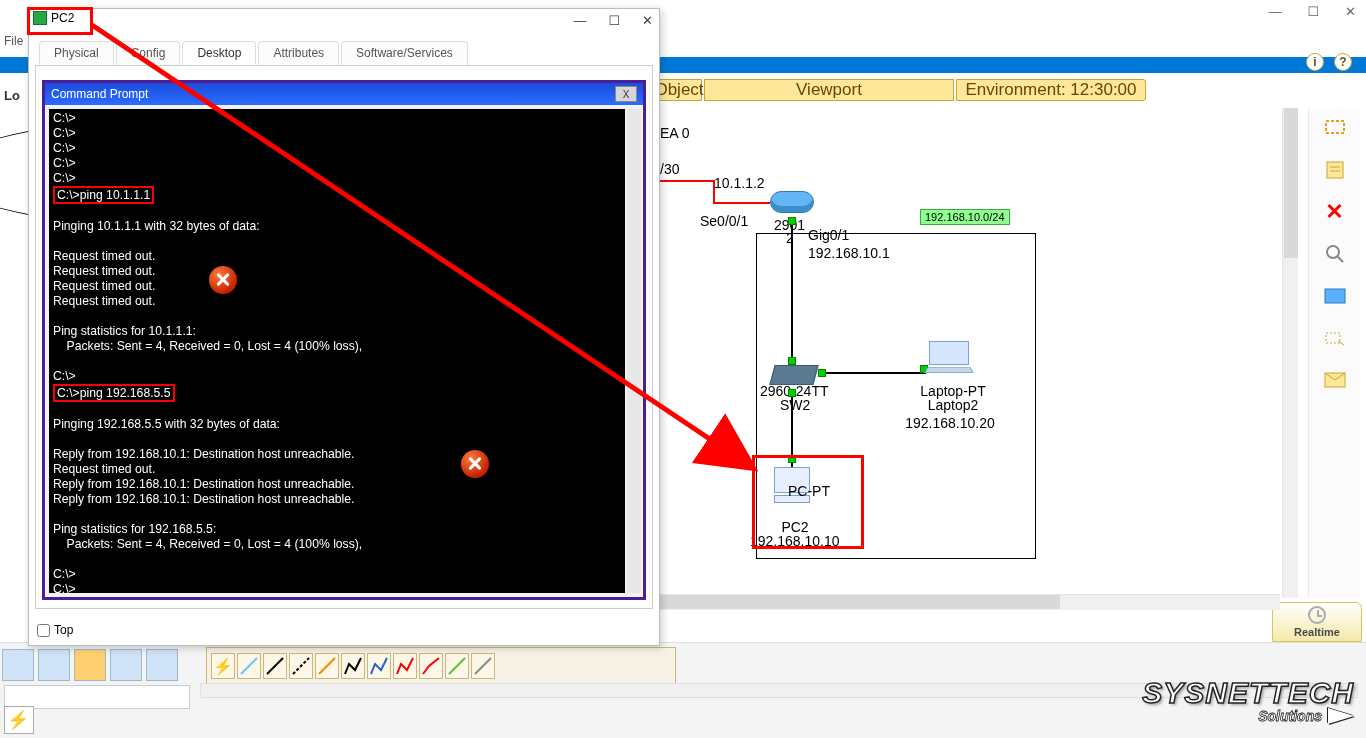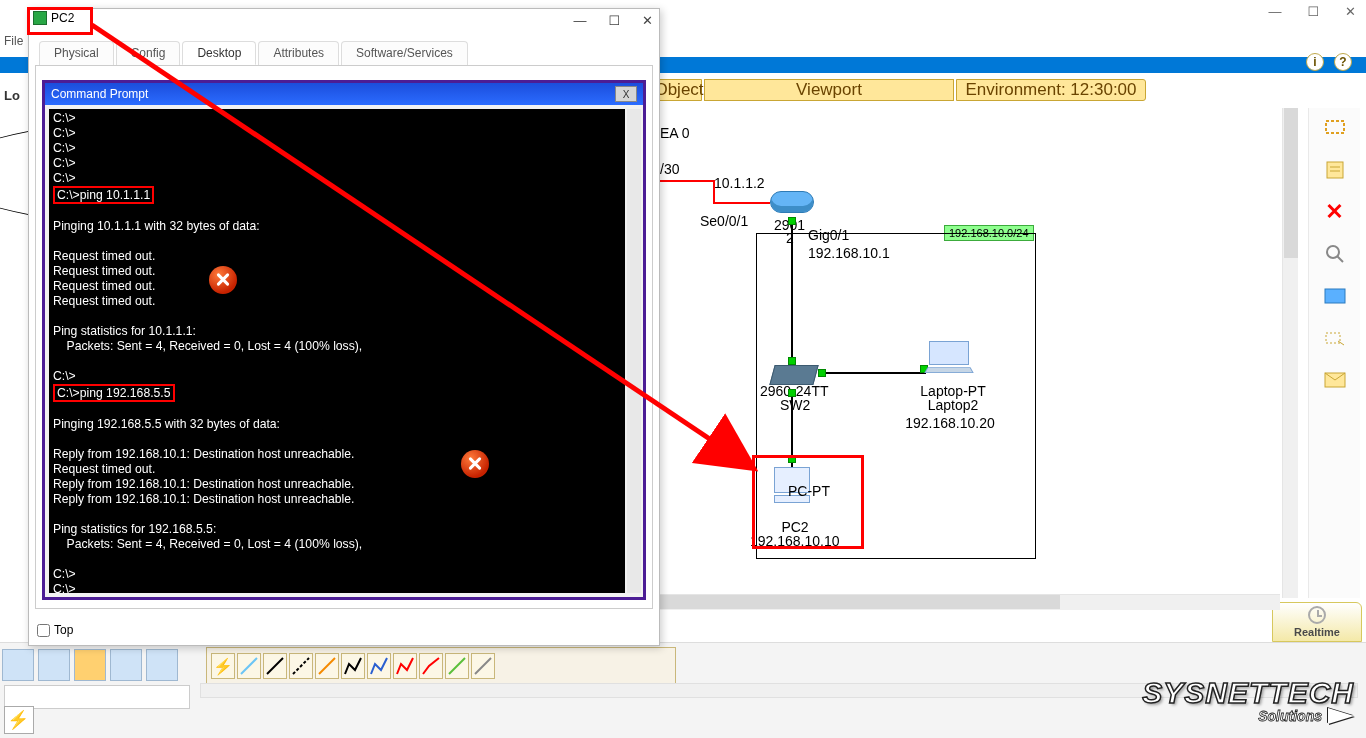--- a/index.html
+++ b/index.html
@@ -146,21 +146,21 @@
   <svg style="position:absolute; left:454px; top:74px; width:120px; height:40px;">
     <polyline points="0,2 60,2 60,24 116,24" stroke="#ff0000" stroke-width="2" fill="none"></polyline>
   </svg>
 
   <div class="router-icon" style="left:570px; top:86px;"></div>
   <div class="node-label" style="left:574px; top:112px;">2901</div>
   <div class="node-label" style="left:586px; top:125px;">2</div>
   <div class="node-label" style="left:608px; top:122px;">Gig0/1</div>
   <div class="node-label" style="left:608px; top:140px;">192.168.10.1</div>
 
-  <div class="tag" style="left:720px; top:120px;margin-left:24px;">192.168.10.0/24</div>
+  <div class="tag" style="left:720px; top:104px;">192.168.10.0/24</div>
   <div class="net-box" style="left:556px; top:128px; width:280px; height:326px;"></div>
 
   <div class="dot" style="left:588px; top:112px;"></div>
   <div class="line" style="left:591px; top:120px; width:2px; height:140px;"></div>
   <div class="dot" style="left:588px; top:252px;"></div>
 
   <div class="switch-icon" style="left:572px; top:260px;"></div>
   <div class="node-label" style="left:560px; top:278px;">2960-24TT</div>
   <div class="node-label" style="left:580px; top:292px;">SW2</div>
 

